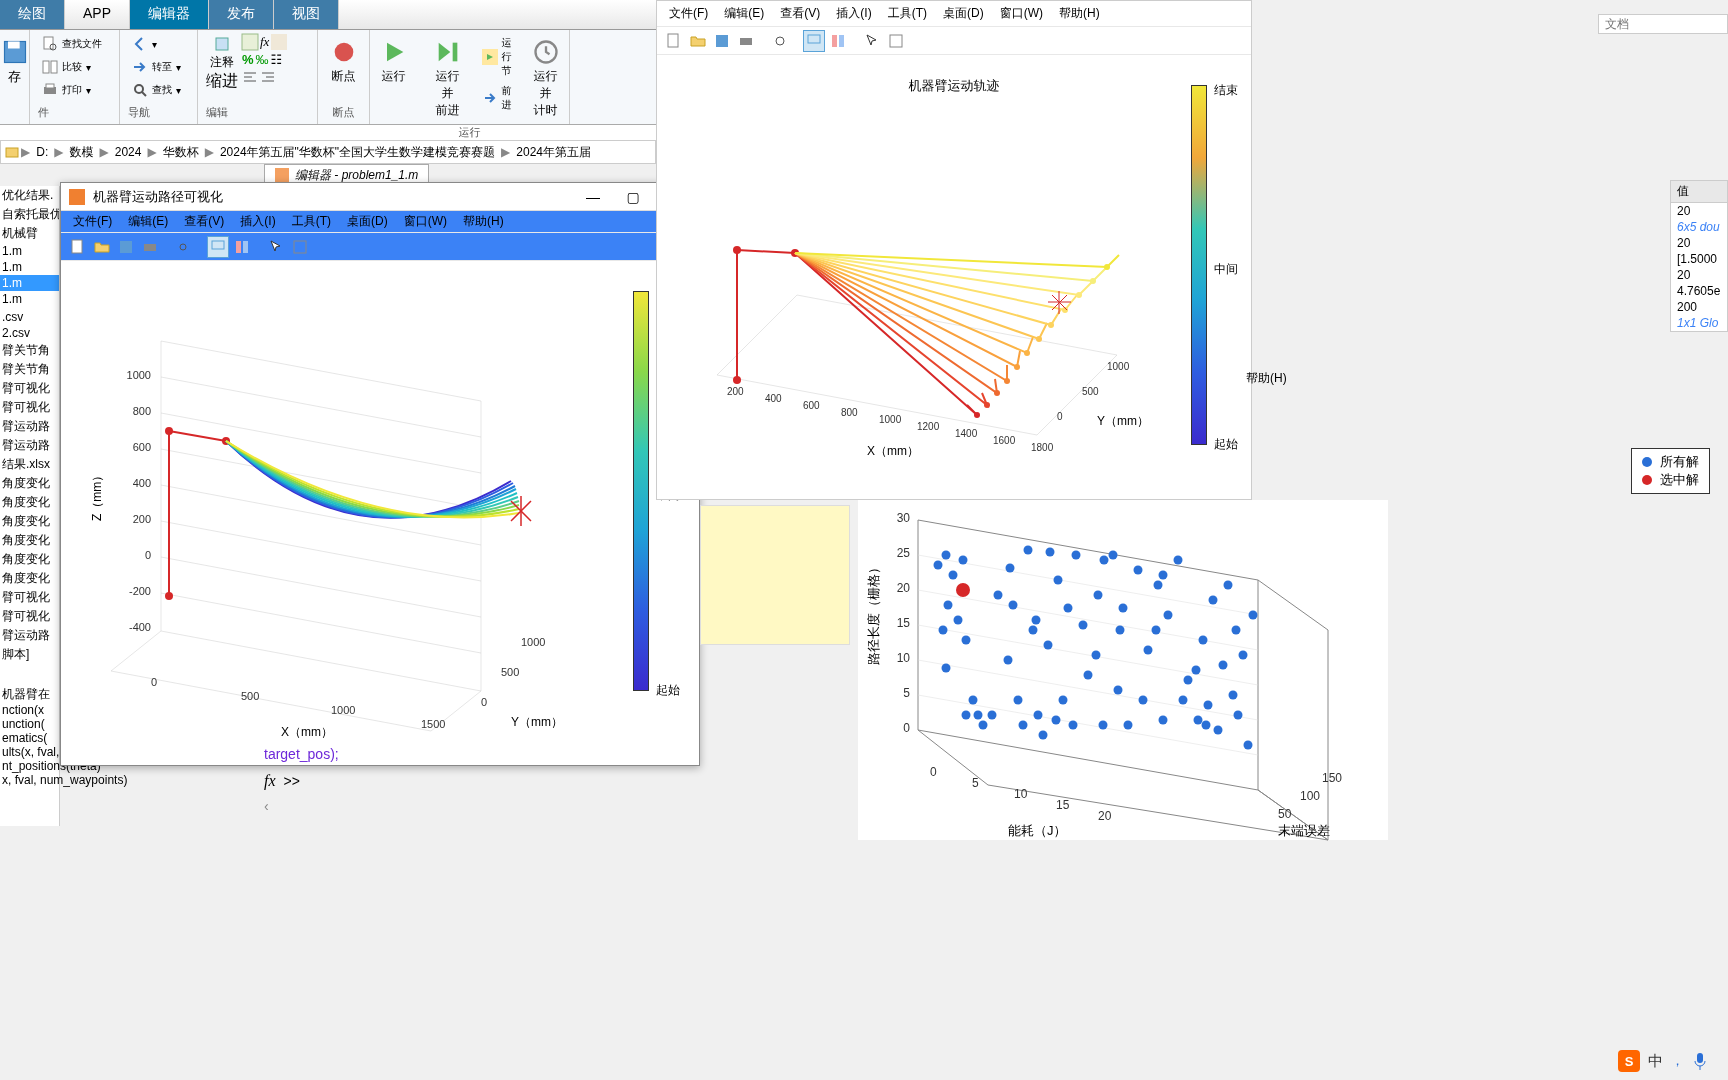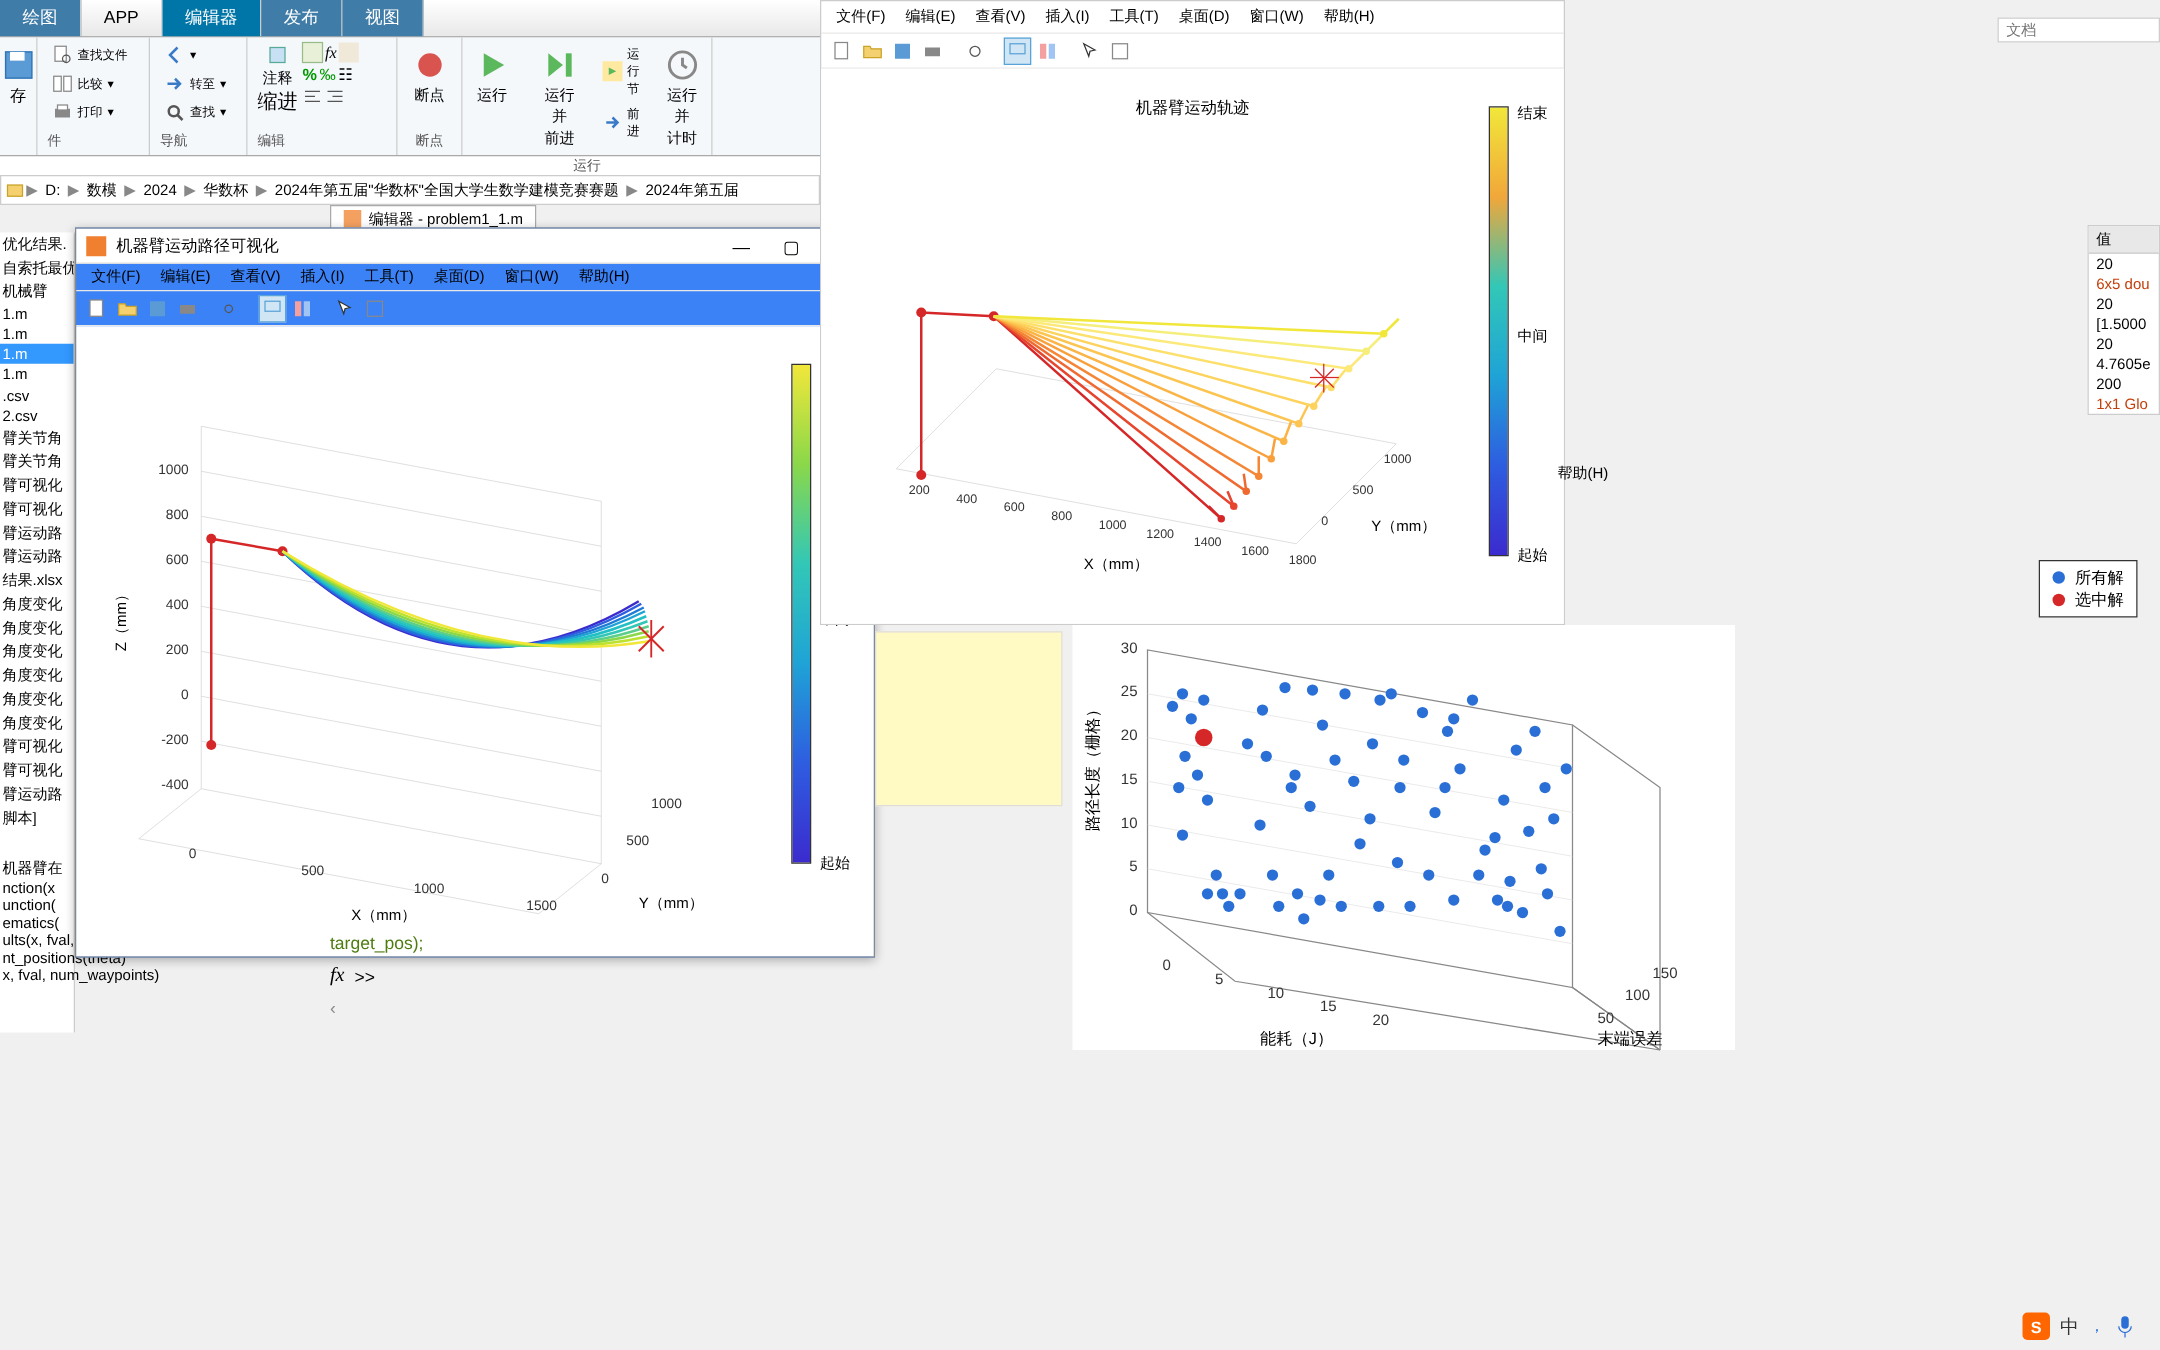--- a/index.html
+++ b/index.html
@@ -20,21 +20,21 @@
     .big-tool { display: flex; flex-direction: column; align-items: center; padding: 4px 10px; cursor: pointer; }
     .big-tool-icon { width: 28px; height: 28px; margin-bottom: 2px; }
     .big-tool-label { font-size: 12px; }
 
     
     .breadcrumb { position: absolute; top: 140px; left: 0; width: 656px; height: 24px; background: #fff; border: 1px solid #ccc; display: flex; align-items: center; padding: 0 4px; font-size: 12px; gap: 2px; }
     .breadcrumb-item { padding: 0 4px; cursor: pointer; }
     .breadcrumb-sep { color: #888; }
 
     
-    .editor-tab-bar { position: absolute; top: 164px; left: 264px; height: 22px; background: #ddd; display: flex; }
+    .editor-tab-bar { position: absolute; top: 164px; left: 264px; height: 22px; background: #ddd; display: flex; font-style: italic; }
     .editor-tab { background: #fff; border: 1px solid #aaa; padding: 2px 10px; font-size: 12px; display: flex; align-items: center; gap: 6px; }
 
     
     .file-list { position: absolute; top: 186px; left: 0; width: 60px; height: 640px; background: #fff; border-right: 1px solid #ccc; font-size: 12px; overflow: hidden; }
     .file-list-item { padding: 1px 2px; white-space: nowrap; cursor: pointer; }
     .file-list-item.selected { background: #3399ff; color: #fff; }
 
     .func-list { position: absolute; top: 686px; left: 0; width: 260px; font-size: 12px; }
     .func-list-item { padding: 0 2px; white-space: nowrap; }
 
@@ -61,31 +61,31 @@
 
     
     .fig2-wrap { position: absolute; top: 0; left: 656px; width: 596px; height: 500px; background: #fff; border: 1px solid #ccc; }
     .fig2-menubar { height: 26px; display: flex; align-items: center; gap: 4px; padding: 0 6px; font-size: 12px; border-bottom: 1px solid #e8e8e8; }
     .fig2-toolbar { height: 28px; display: flex; align-items: center; gap: 2px; padding: 0 6px; border-bottom: 1px solid #e8e8e8; }
 
     
     .workspace { position: absolute; top: 180px; right: 0; width: 58px; background: #fff; border: 1px solid #ccc; }
     .workspace-header { background: #e8e8e8; padding: 2px 6px; font-size: 12px; border-bottom: 1px solid #ccc; }
     .workspace-row { padding: 1px 6px; font-size: 12px; white-space: nowrap; }
-    .workspace-row.italic { color: #c2410c; }
+    .workspace-row.italic { font-style: italic; color: #3b82f6; }
 
     
     .scatter-chart { position: absolute; top: 500px; left: 858px; width: 530px; height: 340px; background: #fff; }
     .legend-box { position: absolute; top: 448px; right: 18px; background: #fff; border: 1px solid #333; padding: 4px 10px; font-size: 13px; }
     .legend-row { display: flex; align-items: center; gap: 8px; }
     .legend-dot { width: 10px; height: 10px; border-radius: 50%; }
 
     
     .cmd-area { position: absolute; left: 264px; top: 746px; width: 580px; font-size: 14px; font-family: monospace; }
-    .cmd-red { color: #4d7c0f; }
+    .cmd-red { color: #6d28d9; }
     .cmd-prompt { display: flex; align-items: center; gap: 8px; margin-top: 10px; }
     .fx-label { font-style: italic; font-family: serif; font-size: 16px; }
 
     
     .editor-yellow { position: absolute; top: 505px; left: 700px; width: 150px; height: 140px; background: #fff9c4; border: 1px solid #ddd; }
 
     .search-input { position: absolute; top: 14px; right: 0; width: 130px; padding: 2px 6px; border: 1px solid #ccc; font-size: 12px; }
 
     .ime-bar { position: absolute; bottom: 8px; right: 20px; display: flex; gap: 8px; align-items: center; }
     .ime-icon { width: 22px; height: 22px; background: #ff6600; border-radius: 4px; color: #fff; display: flex; align-items: center; justify-content: center; font-weight: bold; }

